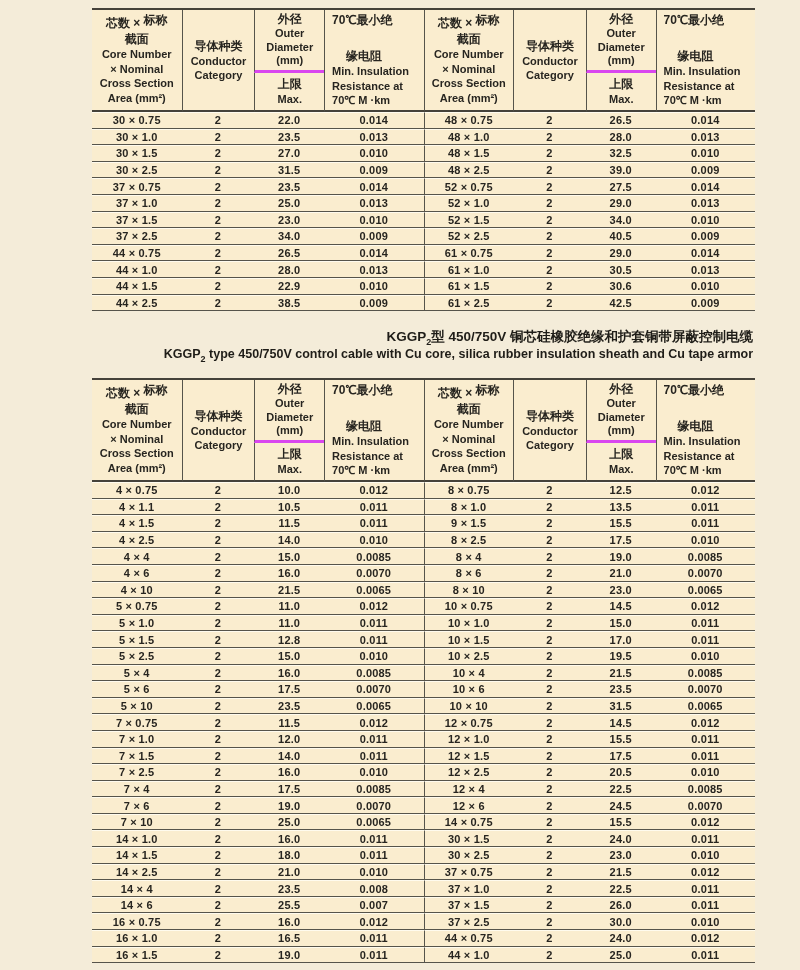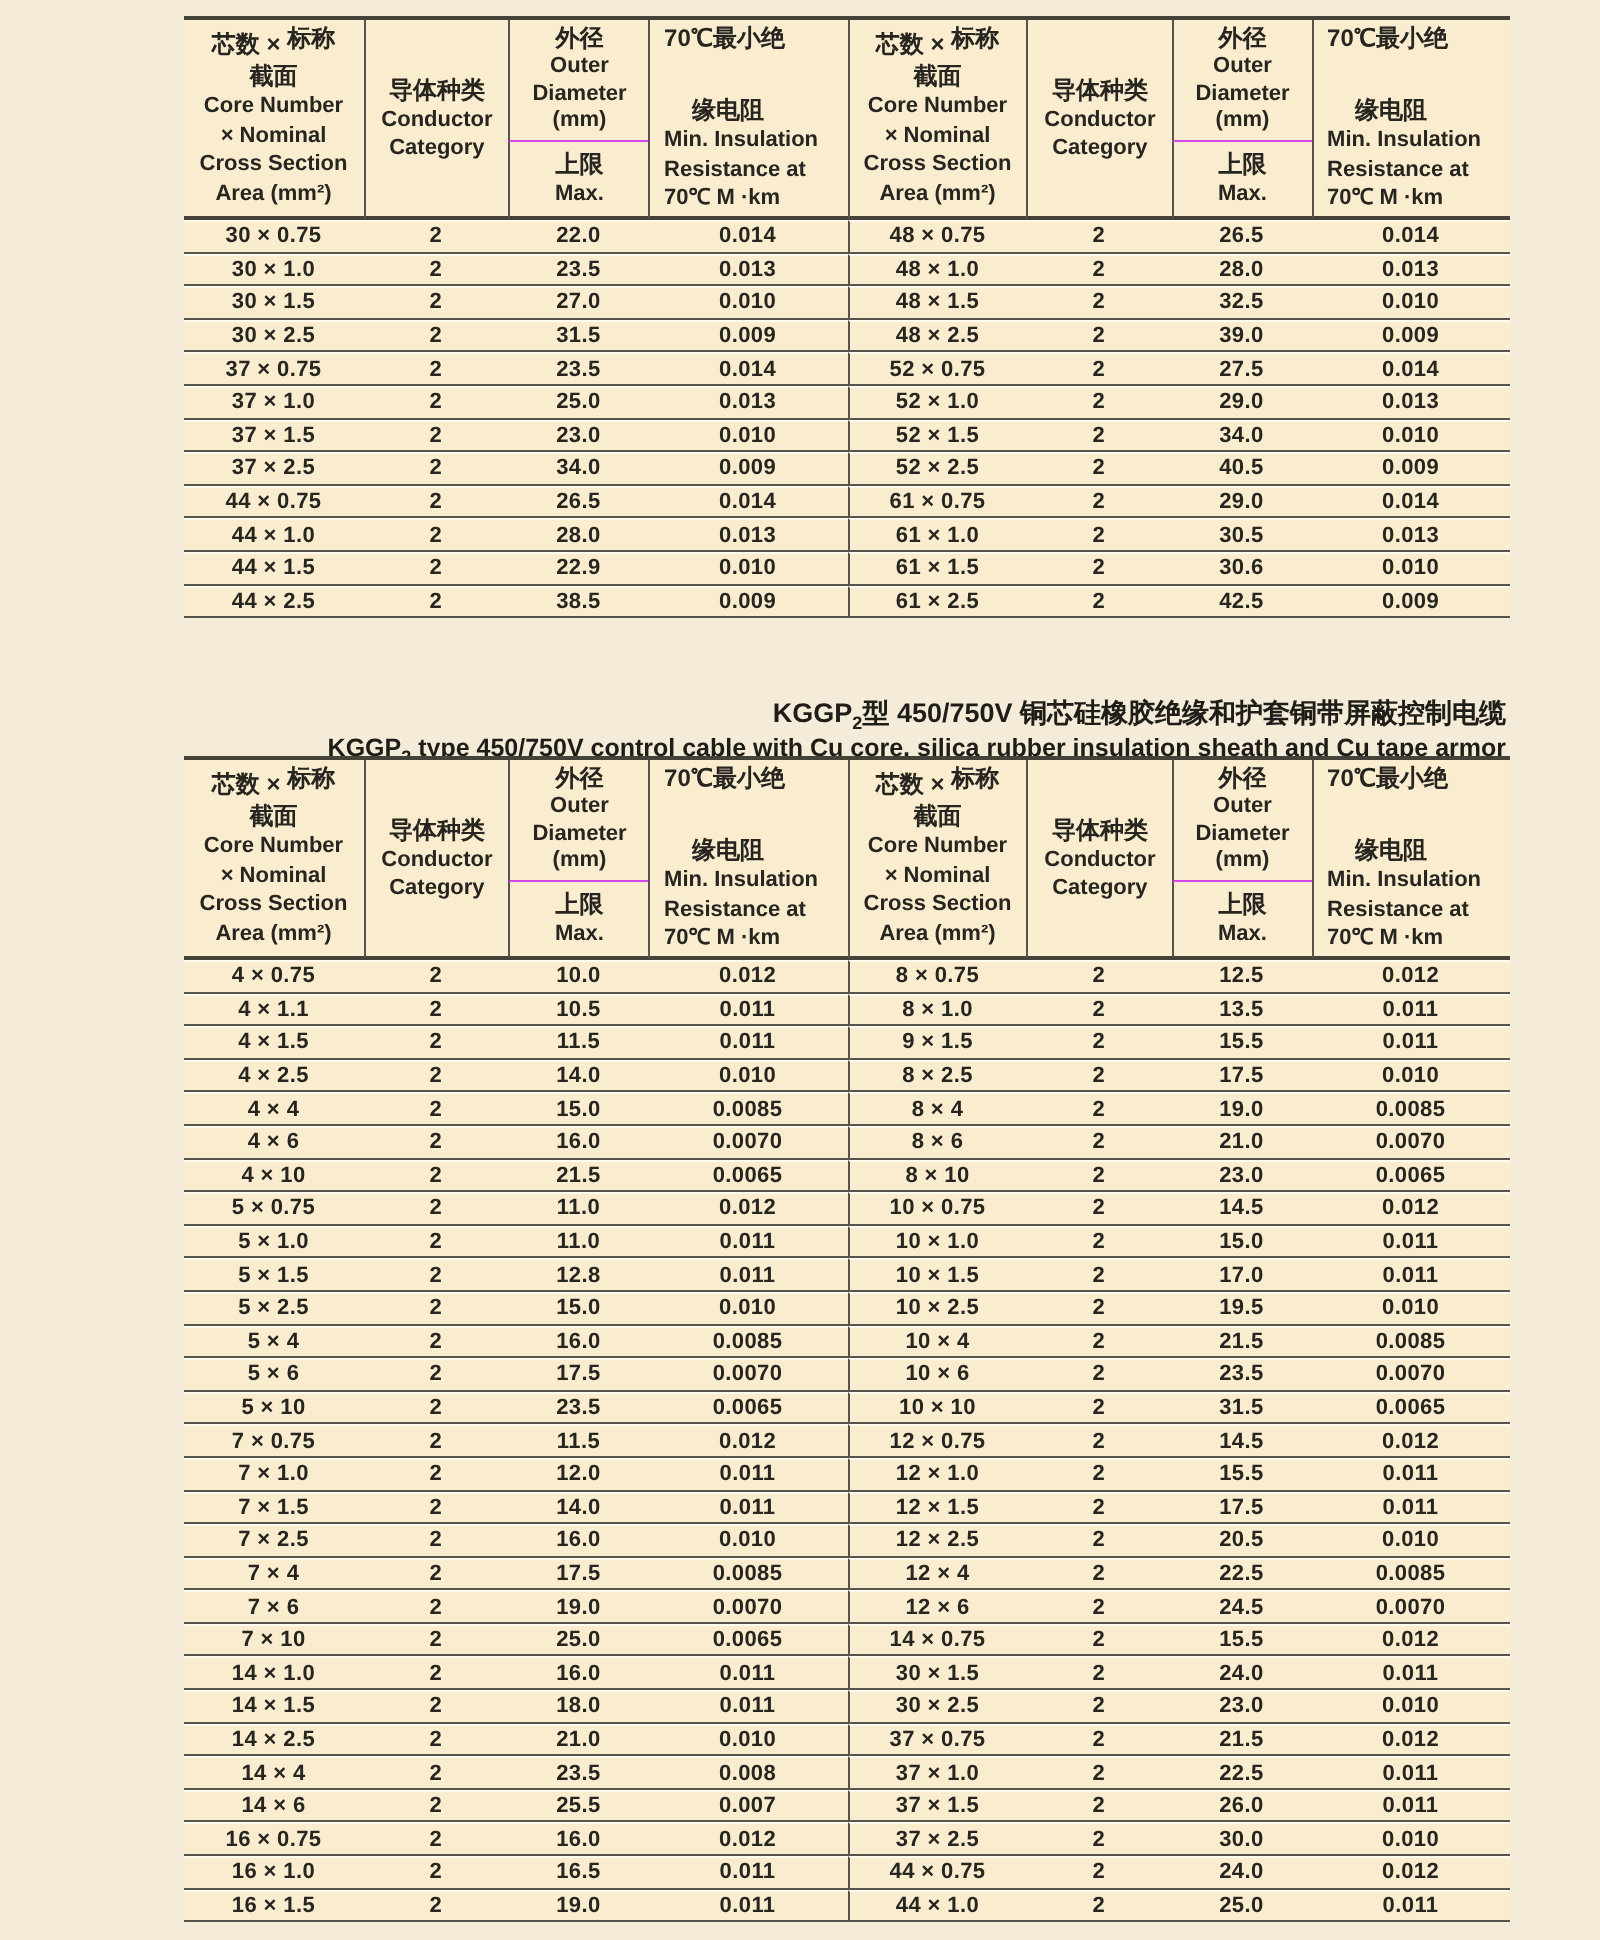--- a/index.html
+++ b/index.html
@@ -34,39 +34,39 @@
     text-align:center; line-height:14px; vertical-align:middle;
     border-top:1px solid #fffbee;
     border-bottom:1px solid #56544b;
   }
   .half.right td:first-child { border-left:1px solid #56544b; }
 
   th { font-weight:bold; vertical-align:middle; }
   .h2, .h3t, .h3b, .h4 { border-left:1px solid #56544b; }
   .half.right .h1 { border-left:1px solid #56544b; }
   .h1, .h2, .h4, .h3b { border-bottom:2px solid #45423a; }
-  .h3t { border-bottom:1px solid #d946ef; height:60px; }
+  .h3t { border-bottom:3px solid #d946ef; height:60px; }
   .h3b { height:37px; }
 
   .h1, .h2, .h3t, .h3b { text-align:center; }
   .h4 { text-align:left; padding-left:7px; }
   .h4 .ind { padding-left:14px;margin-top:20px; }
 
   .cn { font-size:12px; line-height:16px; }
   .en { font-size:11px; line-height:14.5px; }
   .h3t .cn, .h3b .cn { line-height:15px; }
   .h3t .en { line-height:13.5px; }
   .raised { position:relative; top:-3px; }
 
   #titles {
     position:absolute; top:327px; left:92px; width:661px;
-    text-align:right; color:#1f1d18;margin-top:20px;
+    text-align:right; color:#1f1d18;
   }
   .title-cn { font-size:13.5px; font-weight:bold; line-height:19px; }
-  .title-en { font-size:12.5px; font-weight:bold; line-height:17px;text-decoration:underline; }
+  .title-en { font-size:12.5px; font-weight:bold; line-height:17px; }
   #titles sub { font-size:9px; line-height:0; }
 </style>
 </head>
 <body>
 
 <div class="sheet">
 
   <div class="block" id="block-top">
     <div class="twin">
       <table class="half left">

